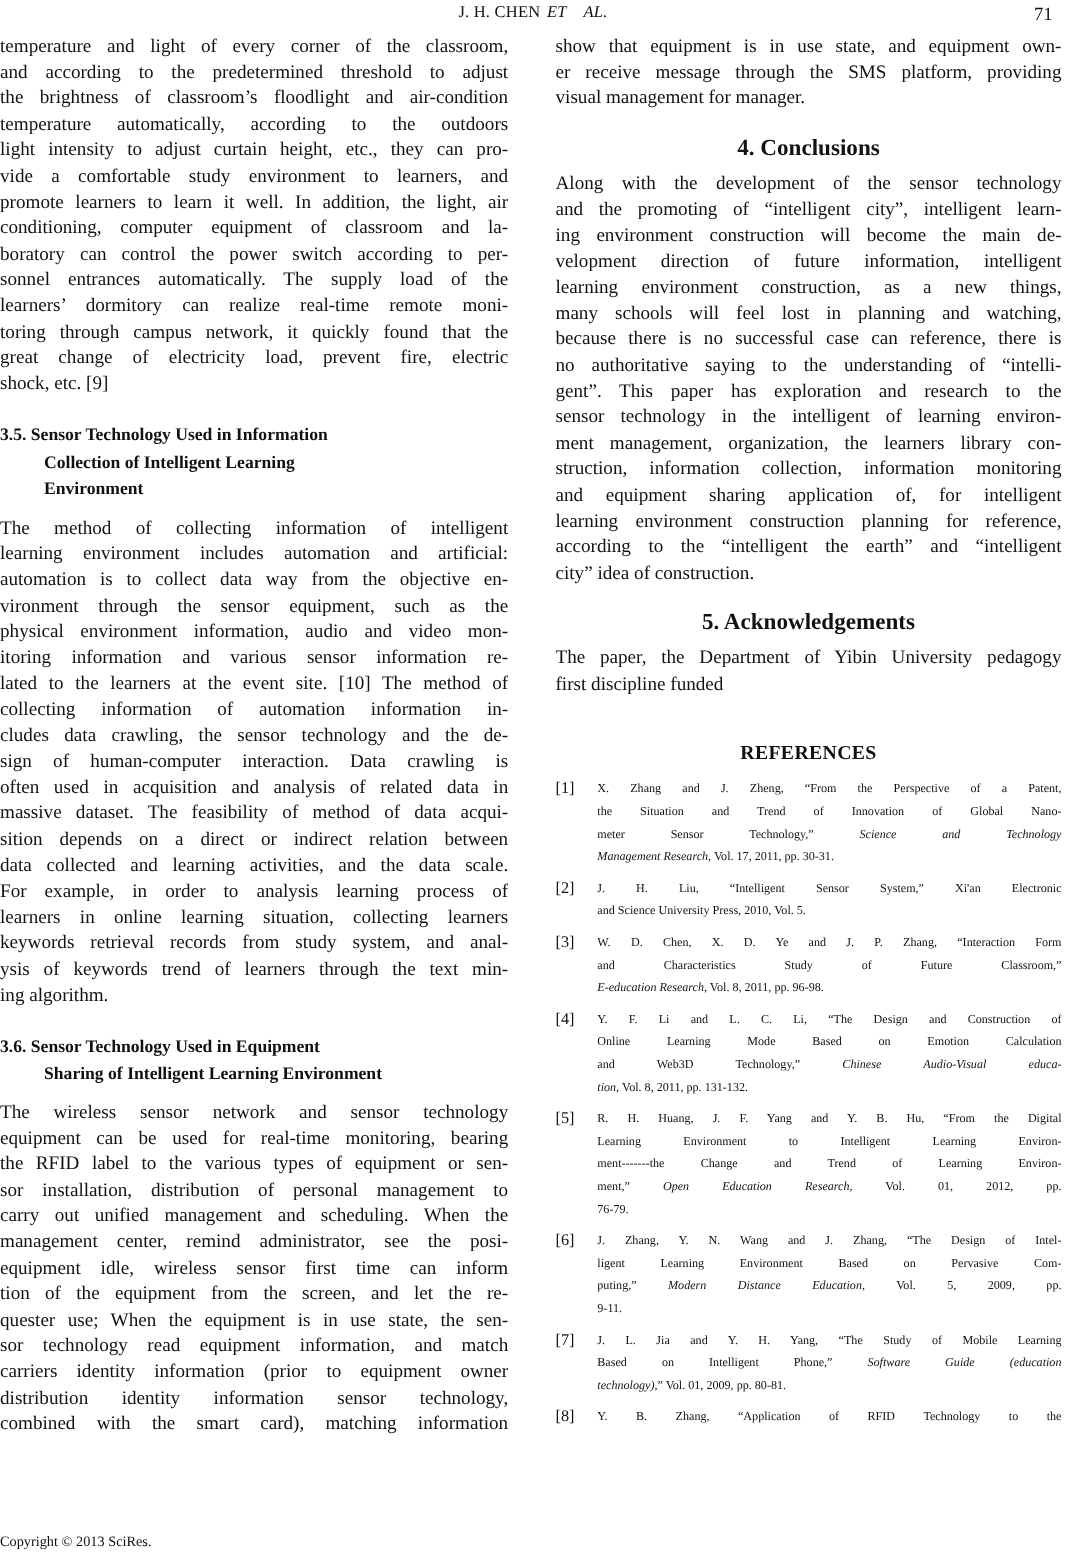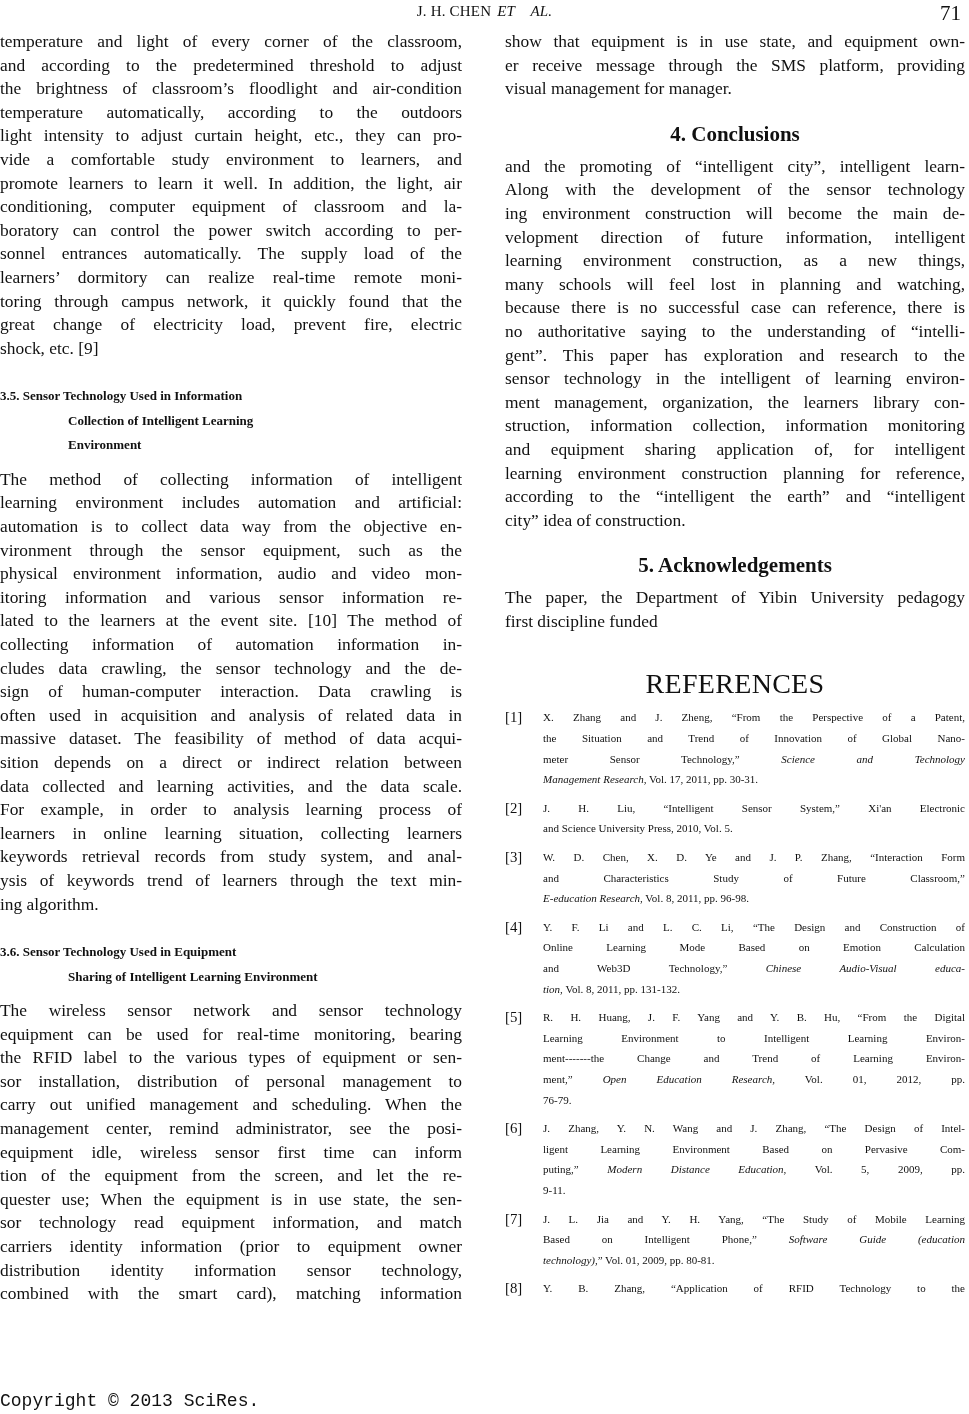--- a/index.html
+++ b/index.html
@@ -9,21 +9,21 @@
     overflow: hidden;
     font-family: "Liberation Serif", "DejaVu Serif", serif;
     color: #111111;
   }
   .header-running {
     position: absolute; top: 1px; left: 0; width: 969px;
     text-align: center; font-size: 15px; line-height: 20px; letter-spacing: 0.2px; font-family: Liberation Serif, serif;
   }
   .header-running .etal { font-style: italic; margin-left: 6px; }
   .header-page {
-    position: absolute; top: 3px; left: 940px; font-size: 21px; line-height: 20px; text-align: right;
+    position: absolute; top: 3px; left: 940px; font-size: 17px; line-height: 20px; text-align: right;
   }
   .col { position: absolute; }
   .col-left { left: 0; top: 30px; width: 462px; }
   .col-right { left: 505px; top: 30px; width: 460px; }
 
   .ln {
     display: block;
     font-size: 17.4px;
     line-height: 23.6px;
     height: 23.6px;
@@ -31,43 +31,43 @@
     text-align: justify;
     text-align-last: justify;
     overflow: hidden;
   }
   .ln.last { text-align-last: left; }
   .sec-head {
     font-weight: bold;
     font-size: 19.5px;
     line-height: 24.5px;
   }
-  .sec-head .ln { font-size: 13px; line-height: 24.5px; height: 24.5px; text-align-last: left; }
-  .sec-head .ln.indent { padding-left: 40px; margin-left: 28px; }
+  .sec-head .ln { font-size: 16px; line-height: 24.5px; height: 24.5px; text-align-last: left; }
+  .sec-head .ln.indent { padding-left: 40px; }
   .sec-4 { font-weight: bold; font-size: 21px; line-height: 26px; text-align: center; }
 
   .refs-title {
-    text-align: center; font-weight: normal; font-size: 28px; line-height: 26px;
+    text-align: center; font-weight: bold; font-size: 18px; line-height: 26px;
     letter-spacing: 0.3px;
   }
   .ref {
     position: relative;
     padding-left: 38px;
   }
   .ref-num {
     position: absolute; left: 0; top: 0;
     font-size: 14.8px; line-height: 20.5px;
   }
   .ref .ln {
     font-size: 11px; line-height: 20.6px; height: 20.6px;
   }
   .it { font-style: italic; }
 
   .footer-left {
-    position: absolute; left: 0; top: 1392px; font-size: 18px; line-height: 18px; font-family: Liberation Mono, monospace;
+    position: absolute; left: 0; top: 1392px; font-size: 13px; line-height: 18px;
   }
   .footer-right {
     position: absolute; left: 944px; top: 1392px; font-size: 15px; line-height: 18px;
     font-weight: bold; font-style: italic; margin-left: 26px;
   }
 </style>
 </head>
 <body>
 
 <div class="header-running">
@@ -146,22 +146,22 @@
 <div class="col col-right">
   <div id="right-para">
       <span class="ln">show that equipment is in use state, and equipment own-</span>
       <span class="ln">er receive message through the SMS platform, providing</span>
       <span class="ln last">visual management for manager.</span>
     </div>
   <div style="height:20px"></div>
   <div class="sec-4">4. Conclusions</div>
   <div style="height:8px"></div>
   <div id="s4-body">
+      <span class="ln">Along with the development of the sensor technology</span>
       <span class="ln">and the promoting of “intelligent city”, intelligent learn-</span>
-      <span class="ln">Along with the development of the sensor technology</span>
       <span class="ln">ing environment construction will become the main de-</span>
       <span class="ln">velopment direction of future information, intelligent</span>
       <span class="ln">learning environment construction, as a new things,</span>
       <span class="ln">many schools will feel lost in planning and watching,</span>
       <span class="ln">because there is no successful case can reference, there is</span>
       <span class="ln">no authoritative saying to the understanding of “intelli-</span>
       <span class="ln">gent”. This paper has exploration and research to the</span>
       <span class="ln">sensor technology in the intelligent of learning environ-</span>
       <span class="ln">ment management, organization, the learners library con-</span>
       <span class="ln">struction, information collection, information monitoring</span>

